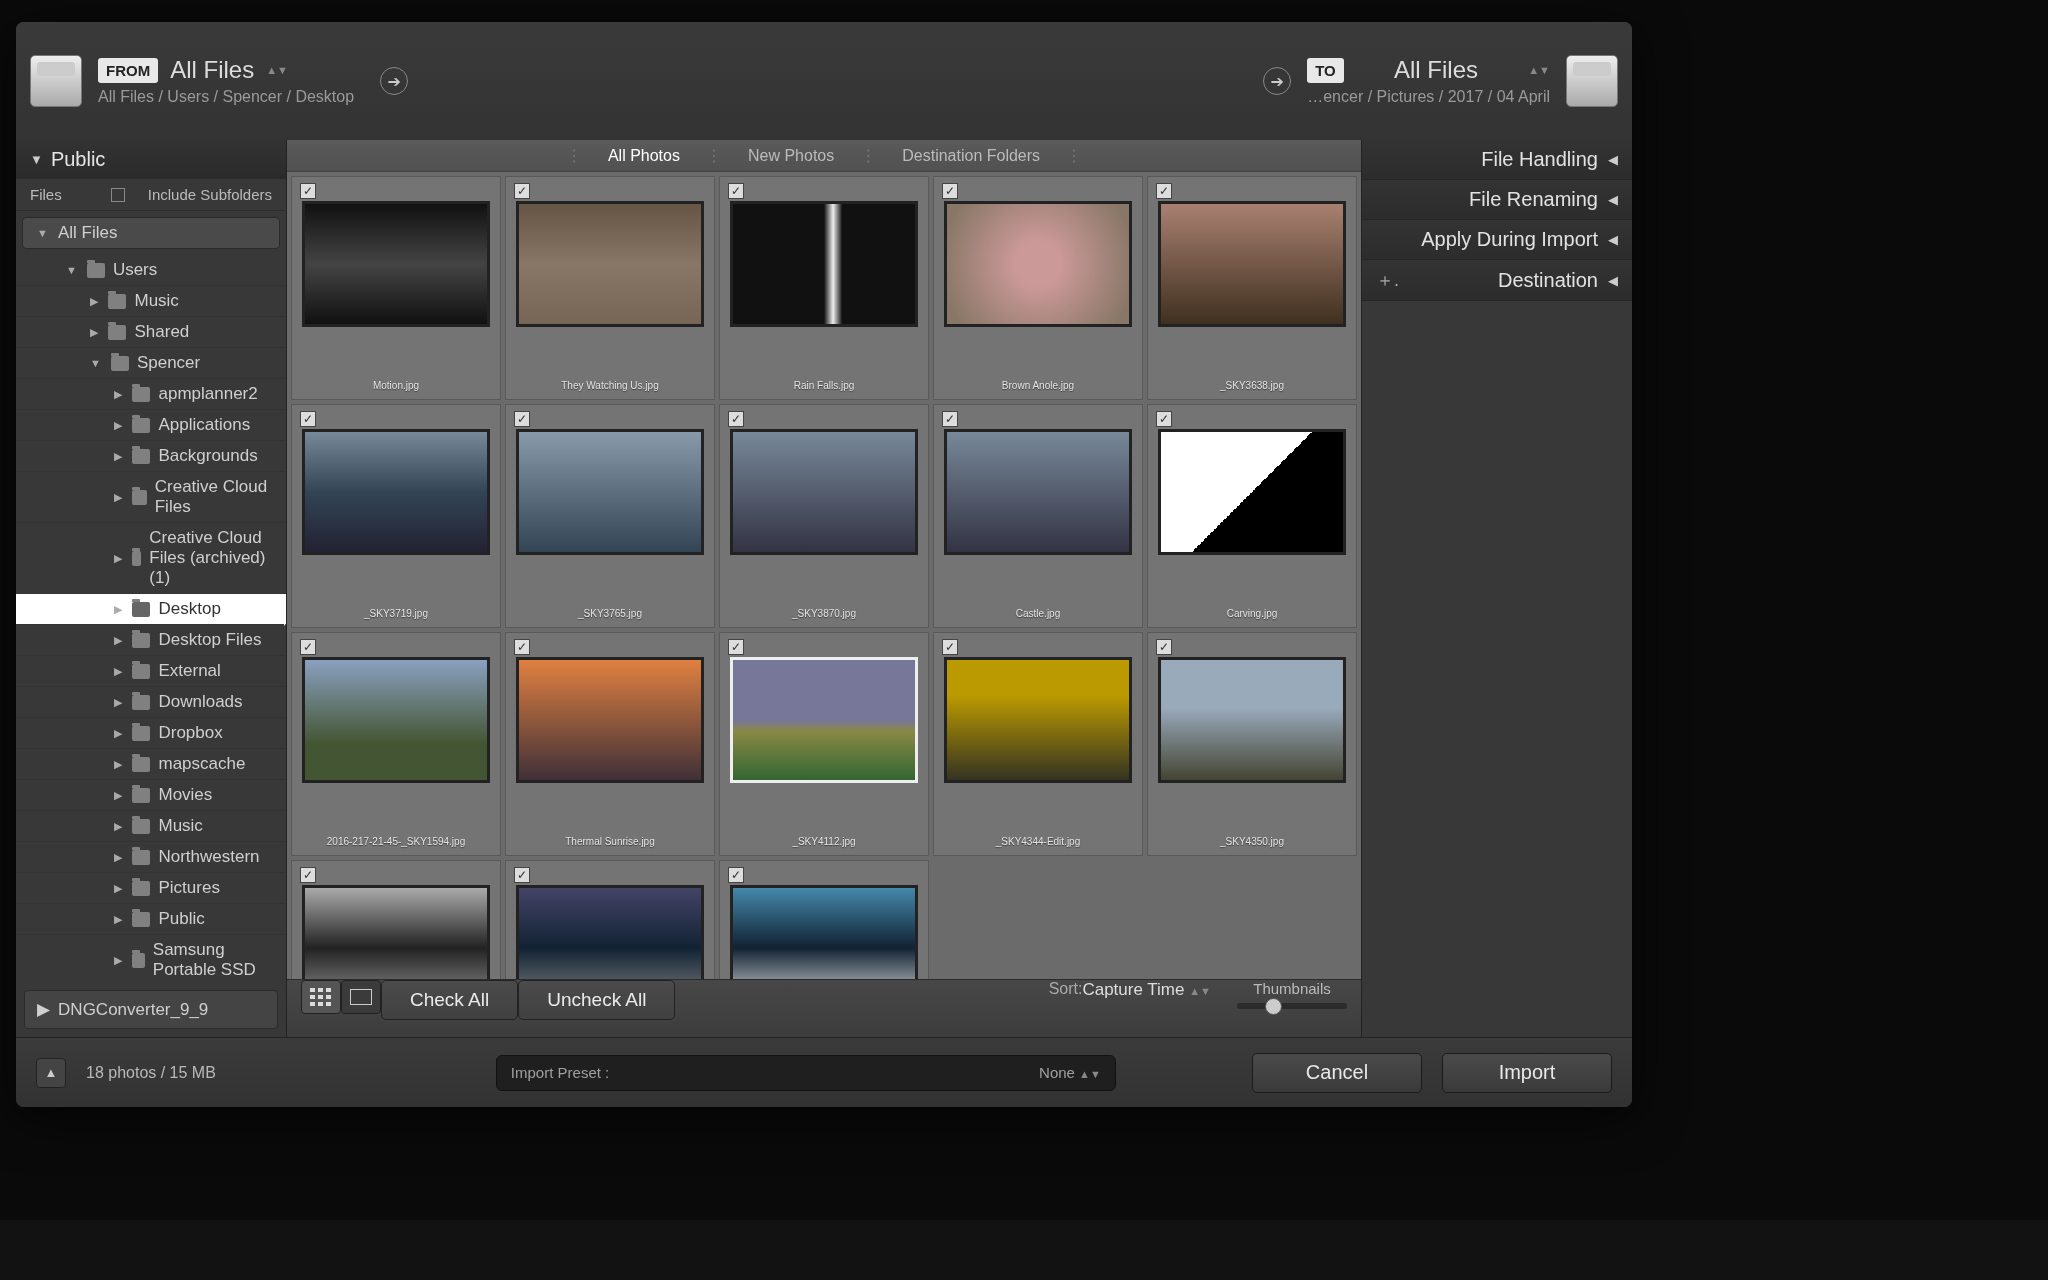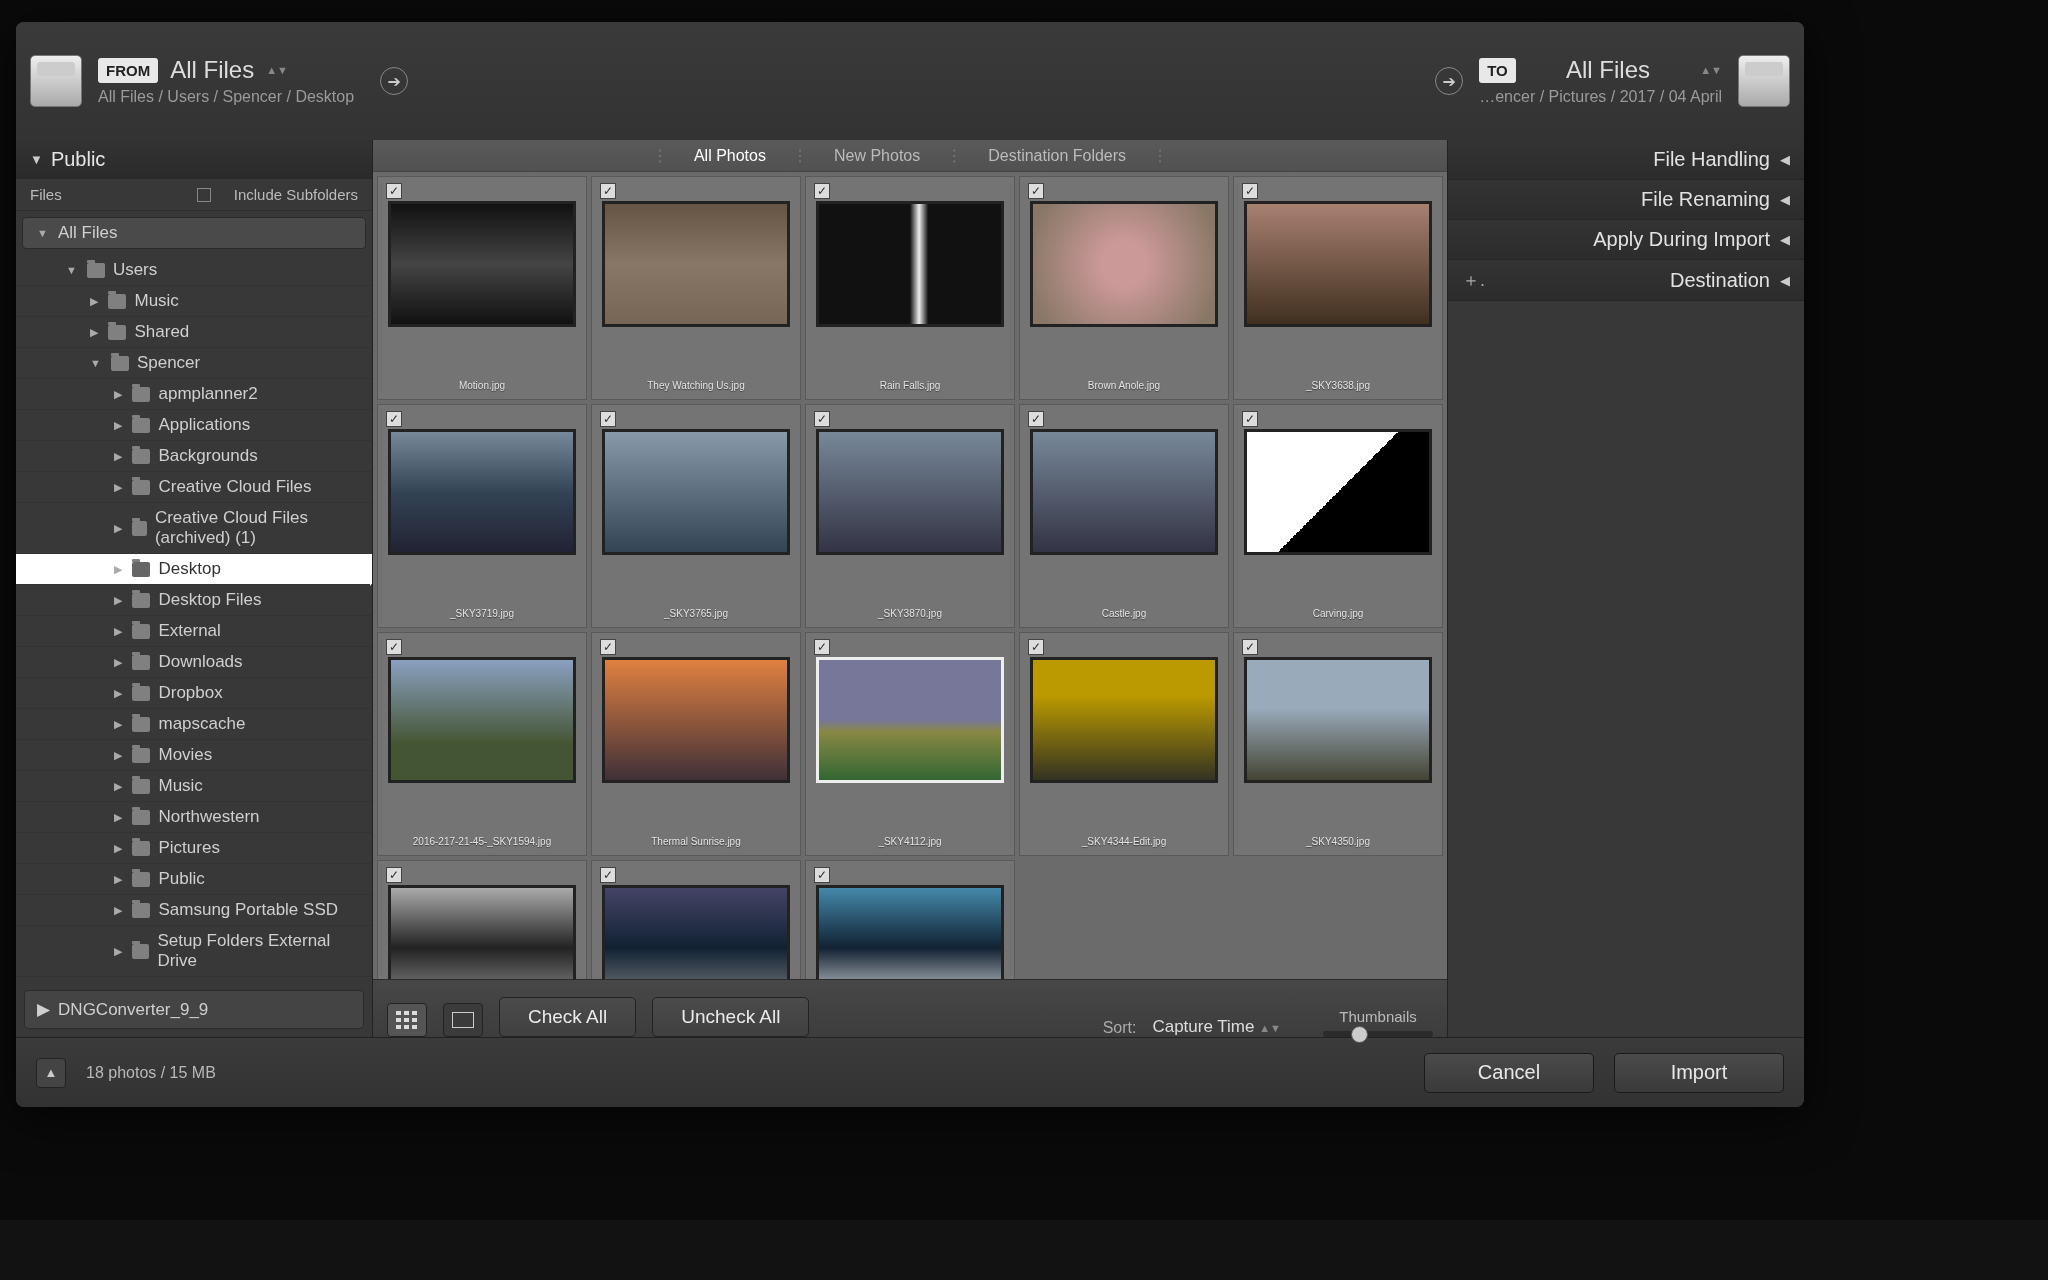--- a/index.html
+++ b/index.html
@@ -1,17 +1,17 @@
 <!DOCTYPE html>
 <html><head>
 <meta charset="utf-8">
 <style>
 *{margin:0;padding:0;box-sizing:border-box;font-family:"Lucida Grande","Segoe UI",Arial,sans-serif;-webkit-font-smoothing:antialiased}
 body{background:#0a0a0a;width:2048px;height:1280px;overflow:hidden;color:#ccc;font-size:17px}
-.dialog{position:absolute;left:16px;top:22px;width:1788px;height:1085px;background:#3a3a3a;border-radius:8px;box-shadow:0 10px 50px rgba(0,0,0,.7);display:flex;flex-direction:column;overflow:hidden}
+.dialog{position:absolute;left:16px;top:22px;width:1616px;height:1085px;background:#3a3a3a;border-radius:8px;box-shadow:0 10px 50px rgba(0,0,0,.7);display:flex;flex-direction:column;overflow:hidden}
 .dialog-title{position:absolute;left:86px;top:18px;color:#999;font-size:19px}
 .topbar{height:118px;background:linear-gradient(#3a3a3a,#333);display:flex;align-items:center;padding:0 14px;position:relative}
 .end{display:flex;align-items:center;gap:16px}
 .drive{width:52px;height:52px;border-radius:5px;border:1px solid #777;background:linear-gradient(#eee,#aaa);position:relative}
 .drive::after{content:"";position:absolute;left:6px;top:6px;right:6px;height:14px;border-radius:3px;background:#ccc}
 .badge{background:#e8e8e8;color:#222;font-weight:bold;padding:4px 8px;font-size:15px;border-radius:3px}
 .fromto{display:flex;flex-direction:column;gap:4px}
 .fromto-row{display:flex;align-items:center;gap:12px}
 .loc{color:#ddd;font-size:24px}
 .da{color:#888;font-size:11px}
@@ -46,21 +46,21 @@
 .mid-tabs .sep{color:#777}
 .grid-scroll{flex:1;overflow:auto;padding:4px 4px 4px 4px}
 .grid{display:grid;grid-template-columns:repeat(5,1fr);gap:4px}
 .cell{background:#747474;border:1px solid #595959;position:relative;padding:24px 10px 8px;display:flex;flex-direction:column;align-items:center;height:224px}
 .cell .cb{position:absolute;left:8px;top:6px;width:16px;height:16px;border:1px solid #444;background:#ddd;display:flex;align-items:center;justify-content:center;font-size:12px;color:#333}
 .thumb{width:188px;height:126px;border:3px solid #222;overflow:hidden;display:flex;align-items:center;justify-content:center}
 .thumb.sel{border-color:#eee}
 .cell .fname{margin-top:auto;color:#e5e5e5;font-size:10px;text-shadow:0 1px 1px rgba(0,0,0,.5)}
 .ph{width:100%;height:100%}
 
-.mid-bot{height:58px;background:linear-gradient(#474747,#3d3d3d);border-top:1px solid #2b2b2b;display:flex;align-items:flex-end;padding:0 14px;gap:16px}
+.mid-bot{height:58px;background:linear-gradient(#474747,#3d3d3d);border-top:1px solid #2b2b2b;display:flex;align-items:flex-start;padding:0 14px;gap:0}
 .icon-btn{width:40px;height:34px;border:1px solid #222;border-radius:4px;display:flex;align-items:center;justify-content:center;background:#3b3b3b;color:#ddd}
 .icon-btn.active{background:#555}
 .btn{padding:8px 28px;border:1px solid #222;border-radius:5px;background:linear-gradient(#4b4b4b,#404040);color:#eaeaea;font-size:19px}
 .spacer{flex:1}
 .sort-lbl{color:#aaa;font-size:16px}
 .sort-val{color:#ddd}
 .th-block{margin-left:26px;text-align:center}
 .th-block .lbl{color:#bbb;font-size:15px}
 .slider{width:110px;height:6px;background:#2b2b2b;border-radius:3px;position:relative;margin-top:6px}
 .slider::after{content:"";position:absolute;left:28px;top:-5px;width:15px;height:15px;border-radius:50%;background:#ccc;border:1px solid #555}
@@ -447,17 +447,21 @@
           <span>Destination</span>
             <span class="lt">◀</span>
         </span>
       </div>
     </div>
   </div>
 
   <div class="footer">
     <div class="mini">▲</div>
     <span class="counts">18 photos / 15 MB</span>
+    <div class="preset">
+      <span>Import Preset :</span>
+      <span><span>None</span>&nbsp;<span class="da">▲▼</span></span>
+    </div>
     <div class="spacer"></div>
     <div class="big-btn">Cancel</div>
     <div class="big-btn">Import</div>
   </div>
 </div>
 
 </body></html>

